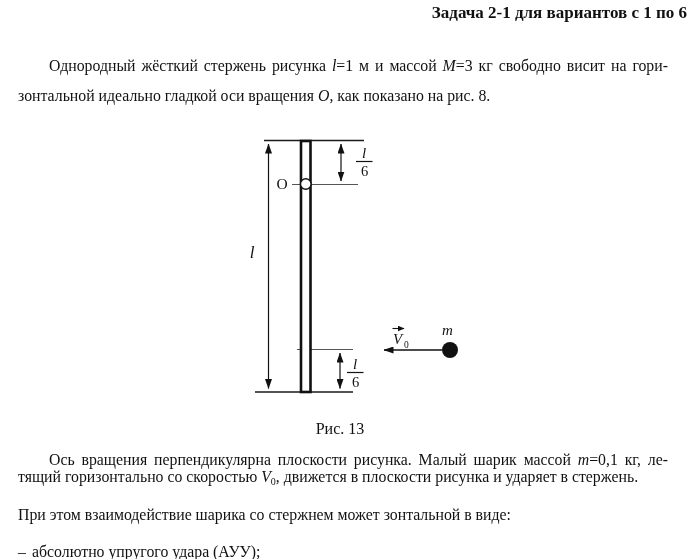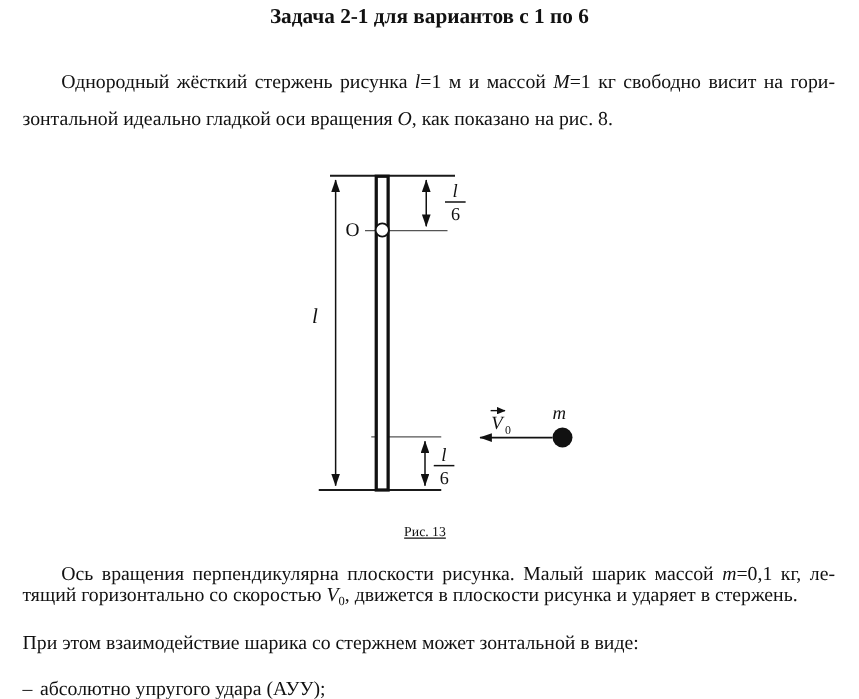--- a/index.html
+++ b/index.html
@@ -3,41 +3,41 @@
 <meta charset="utf-8">
 <style>
   html,body{margin:0;padding:0;}
   body{
     width:687px;height:559px;position:relative;background:#ffffff;
     font-family:"Liberation Serif","DejaVu Serif",serif;color:#111;
     overflow:hidden;
   }
   .abs{position:absolute;}
   .page-title{
-    left:0;top:3px;width:687px;text-align:center;
+    left:0;top:3px;width:687px;text-align:right;
     font-size:17px;font-weight:bold;white-space:nowrap;
   }
   .tline{
     left:18px;width:650px;font-size:15.8px;line-height:1.15;
     white-space:nowrap;
   }
   .indent{padding-left:31px;width:619px;}
   .stretch{white-space:normal;text-align:justify;text-align-last:justify;}
   .it{font-style:italic;}
   .sub{font-size:10px;vertical-align:-3px;}
   .bullet-marker{display:inline-block;width:14px;}
-  .caption{left:290px;top:420px;width:100px;text-align:center;font-size:11px;text-decoration:underline;}
+  .caption{left:290px;top:420px;width:100px;text-align:center;font-size:16px;}
   svg text{font-family:"Liberation Serif","DejaVu Serif",serif;fill:#111;}
 </style>
 </head>
 <body>
 
 <div class="abs page-title">Задача 2-1 для вариантов с 1 по 6</div>
 
-<div class="abs tline indent stretch" style="top:57px"><span>Однородный жёсткий стержень рисунка </span><span class="it">l</span><span>=1 м и массой </span><span class="it">M</span><span>=1 кг свободно висит на гори-</span></div>
+<div class="abs tline indent stretch" style="top:57px"><span>Однородный жёсткий стержень рисунка </span><span class="it">l</span><span>=1 м и массой </span><span class="it">M</span><span>=3 кг свободно висит на гори-</span></div>
 
 <div class="abs tline" style="top:87px"><span>зонтальной идеально гладкой оси вращения </span><span class="it">O</span><span>, как показано на рис. 8.</span></div>
 
 <svg class="abs" style="left:240px;top:128px" width="230" height="272" viewBox="240 128 230 272">
   <defs>
     <marker id="arr" viewBox="0 0 10 7" refX="9.5" refY="3.5" markerWidth="10" markerHeight="7" orient="auto-start-reverse" markerUnits="userSpaceOnUse">
       <path d="M0,0 L10,3.5 L0,7 Z" fill="#111"></path>
     </marker>
     <marker id="arrs" viewBox="0 0 7 6" refX="6.5" refY="3" markerWidth="7" markerHeight="6" orient="auto-start-reverse" markerUnits="userSpaceOnUse">
       <path d="M0,0 L7,3 L0,6 Z" fill="#111"></path>

